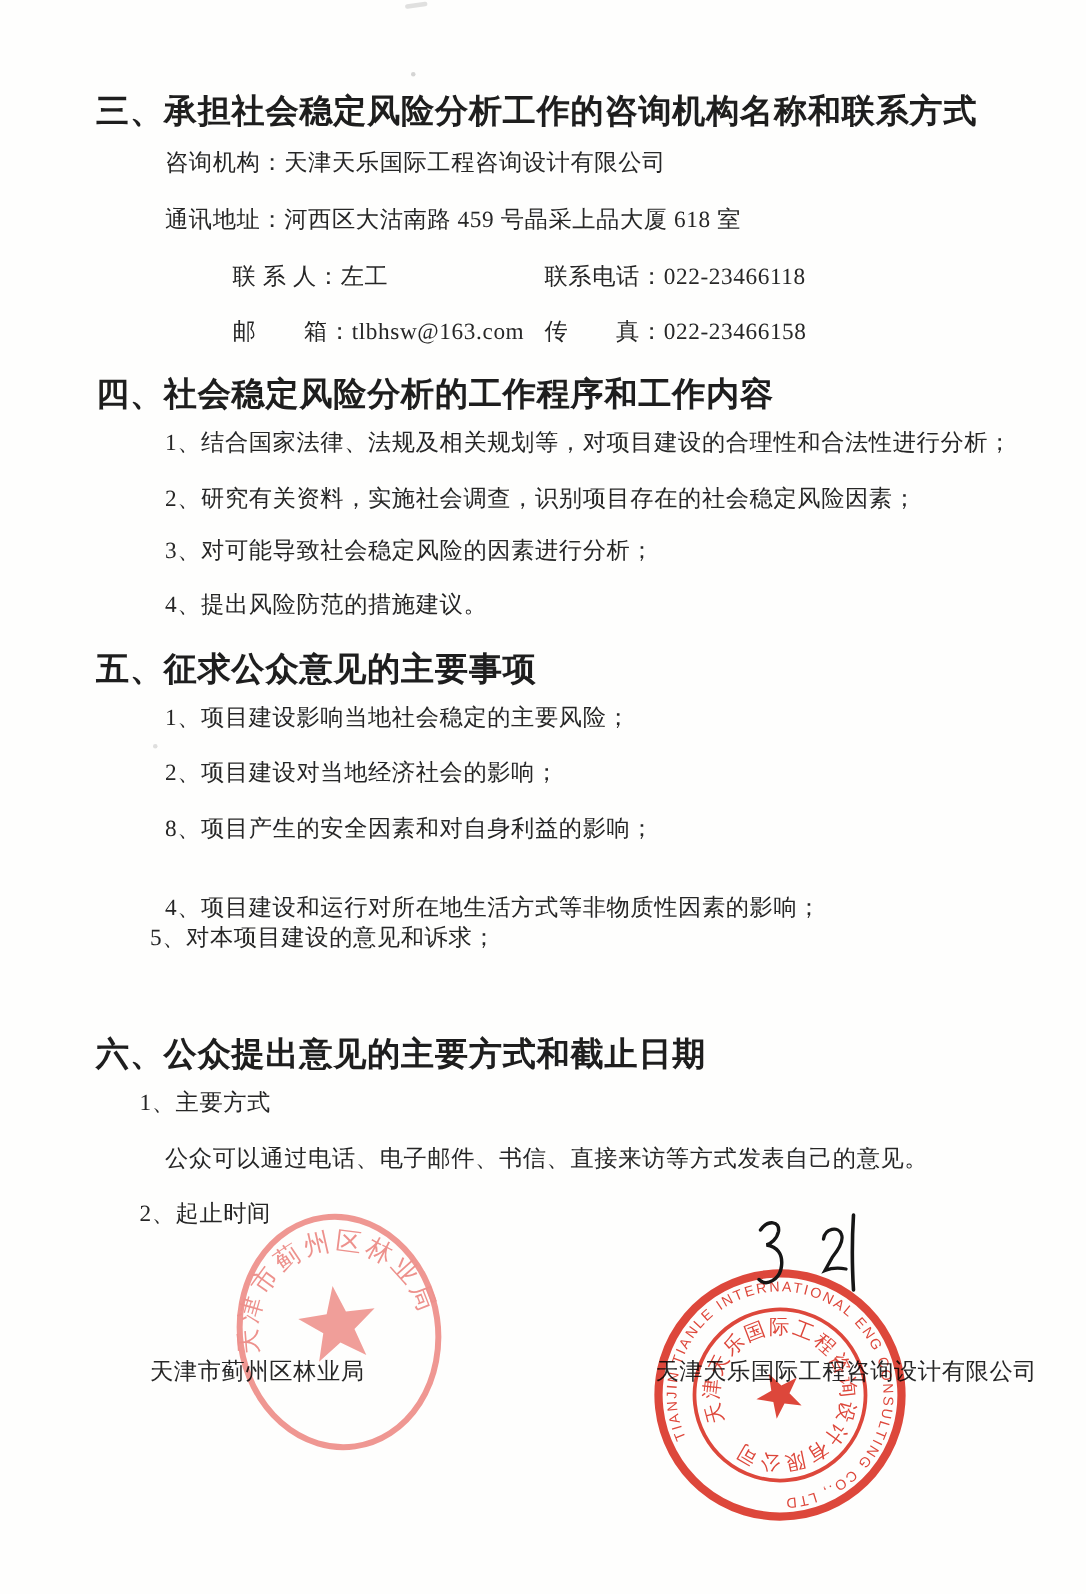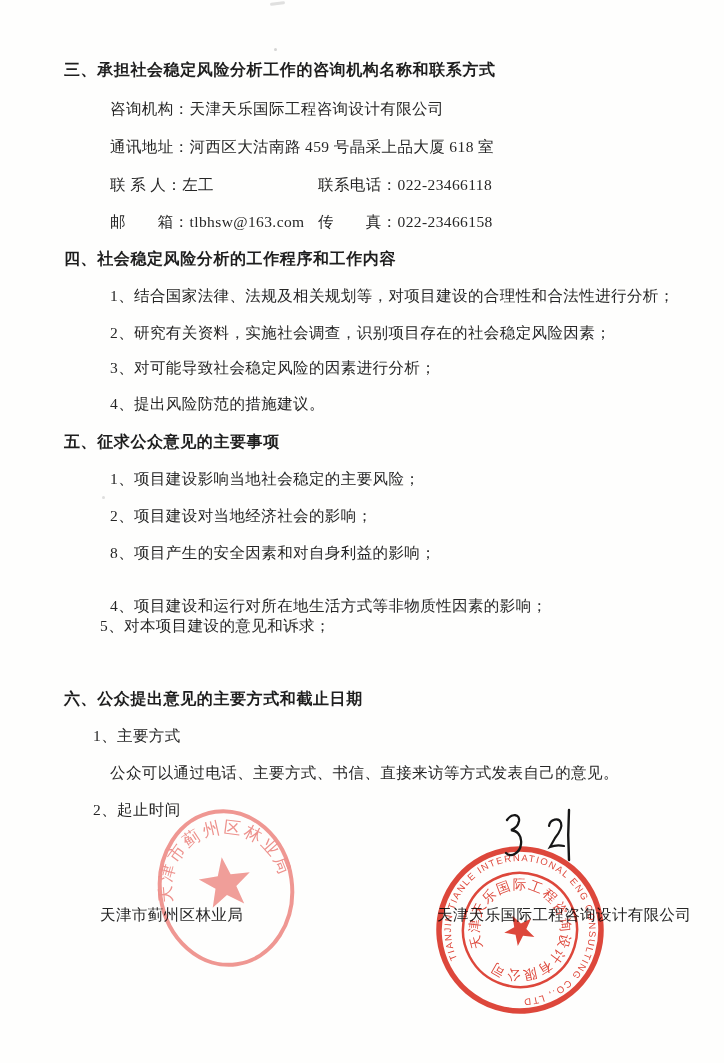--- a/index.html
+++ b/index.html
@@ -3,23 +3,23 @@
 <meta charset="utf-8">
 <style>
   html,body { margin:0; padding:0; background:#ffffff; }
   .page {
     position:relative; width:724px; height:1063px; overflow:hidden;
     background:#fefefdF; background-color:#fefefd;
     font-family:"Liberation Serif","DejaVu Serif",serif;
     color:#262626;
   }
   .line { position:absolute; font-size:15.5px; line-height:1.25; white-space:nowrap; letter-spacing:0.4px; }
-  .hd   { font-weight:bold; font-size:16px; color:#1e1e1e; letter-spacing:0.6px; }
+  .hd   { font-weight:bold; font-size:22px; color:#1e1e1e; letter-spacing:0.6px; }
   .sub  { font-weight:normal; }
-  .c1   { display:inline-block; width:208px; }
+  .c1   { display:inline-block; width:208px;margin-left:45px; }
   .gap  { display:inline-block; }
   .stamp { position:absolute; mix-blend-mode:multiply; filter:blur(0.4px); }
   .ink   { position:absolute; }
   .speck1 { position:absolute; left:270px; top:2px; width:15px; height:3px; background:#c6c6c6; opacity:.55; border-radius:2px; transform:rotate(-8deg); }
   .speck2 { position:absolute; left:274px; top:48px; width:3px; height:3px; background:#b9b9b9; opacity:.6; border-radius:50%; }
   .speck3 { position:absolute; left:102px; top:496px; width:3px; height:3px; background:#c0c0c0; opacity:.5; border-radius:50%; }
 </style>
 </head>
 <body>
 
@@ -47,21 +47,21 @@
 
   <div class="line hd" style="left:64px;top:432px">五、征求公众意见的主要事项</div>
   <div class="line" style="left:110px;top:469px">1、项目建设影响当地社会稳定的主要风险；</div>
   <div class="line" style="left:110px;top:506px">2、项目建设对当地经济社会的影响；</div>
   <div class="line" style="left:110px;top:543px">8、项目产生的安全因素和对自身利益的影响；</div>
   <div class="line" style="left:110px;top:596px">4、项目建设和运行对所在地生活方式等非物质性因素的影响；</div>
   <div class="line" style="left:100px;top:616px">5、对本项目建设的意见和诉求；</div>
 
   <div class="line hd" style="left:64px;top:689px">六、公众提出意见的主要方式和截止日期</div>
   <div class="line sub" style="left:93px;top:726px">1、主要方式</div>
-  <div class="line" style="left:110px;top:763px">公众可以通过电话、主要方式、书信、直接来访等方式发表自己的意见。</div>
+  <div class="line" style="left:110px;top:763px">公众可以通过电话、电子邮件、书信、直接来访等方式发表自己的意见。</div>
   <div class="line sub" style="left:93px;top:800px">2、起止时间</div>
 
   <div class="line" style="left:100px;top:905px">天津市蓟州区林业局</div>
   <div class="line" style="left:437px;top:905px">天津天乐国际工程咨询设计有限公司</div>
 
   <svg class="stamp" style="left:146px;top:800px" width="160" height="176" viewBox="0 0 160 176" aria-label="天津市蓟州区林业局">
     <g transform="rotate(-8 80 88)" opacity="0.88">
       <ellipse cx="80" cy="88" rx="66" ry="77" fill="none" stroke="#ee8a85" stroke-width="4"></ellipse>
       <path id="leftArc" d="M 25.8 97.6 A 55 55 0 1 1 134.2 97.6" fill="none"></path>
       <text font-size="17" fill="#ec837e" letter-spacing="2.5"><textPath href="#leftArc" startOffset="3">天津市蓟州区林业局</textPath></text>

